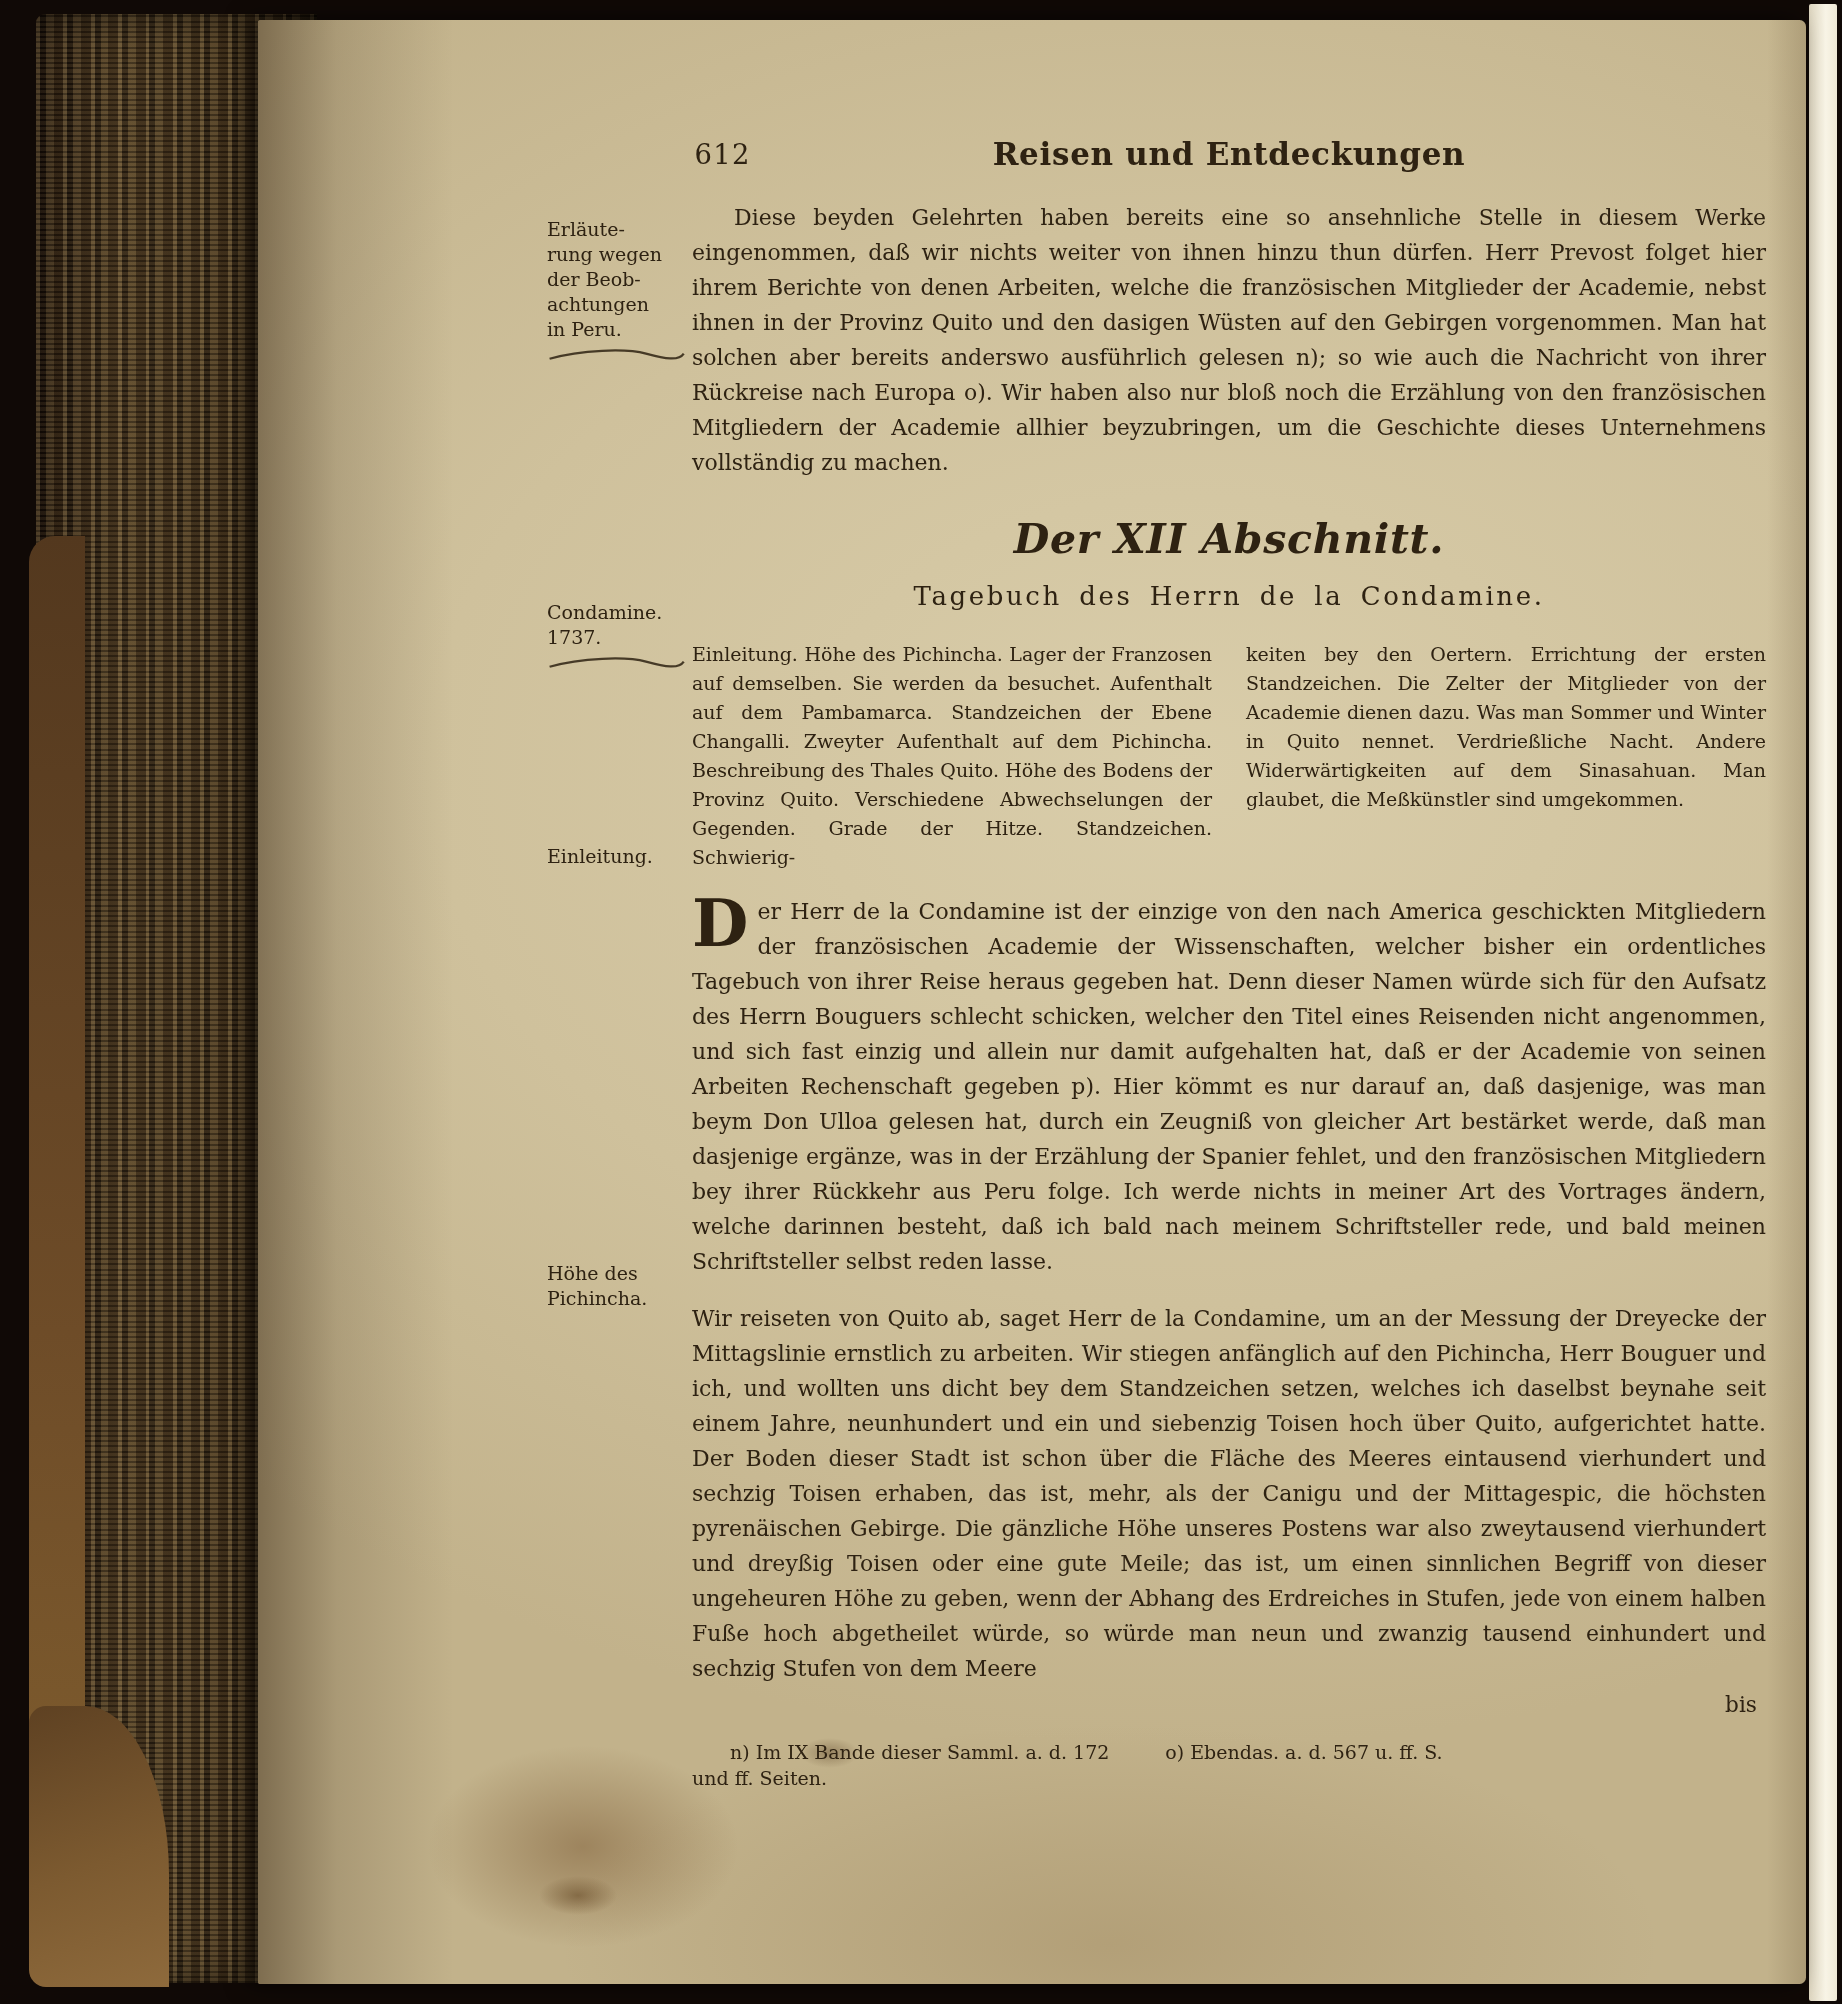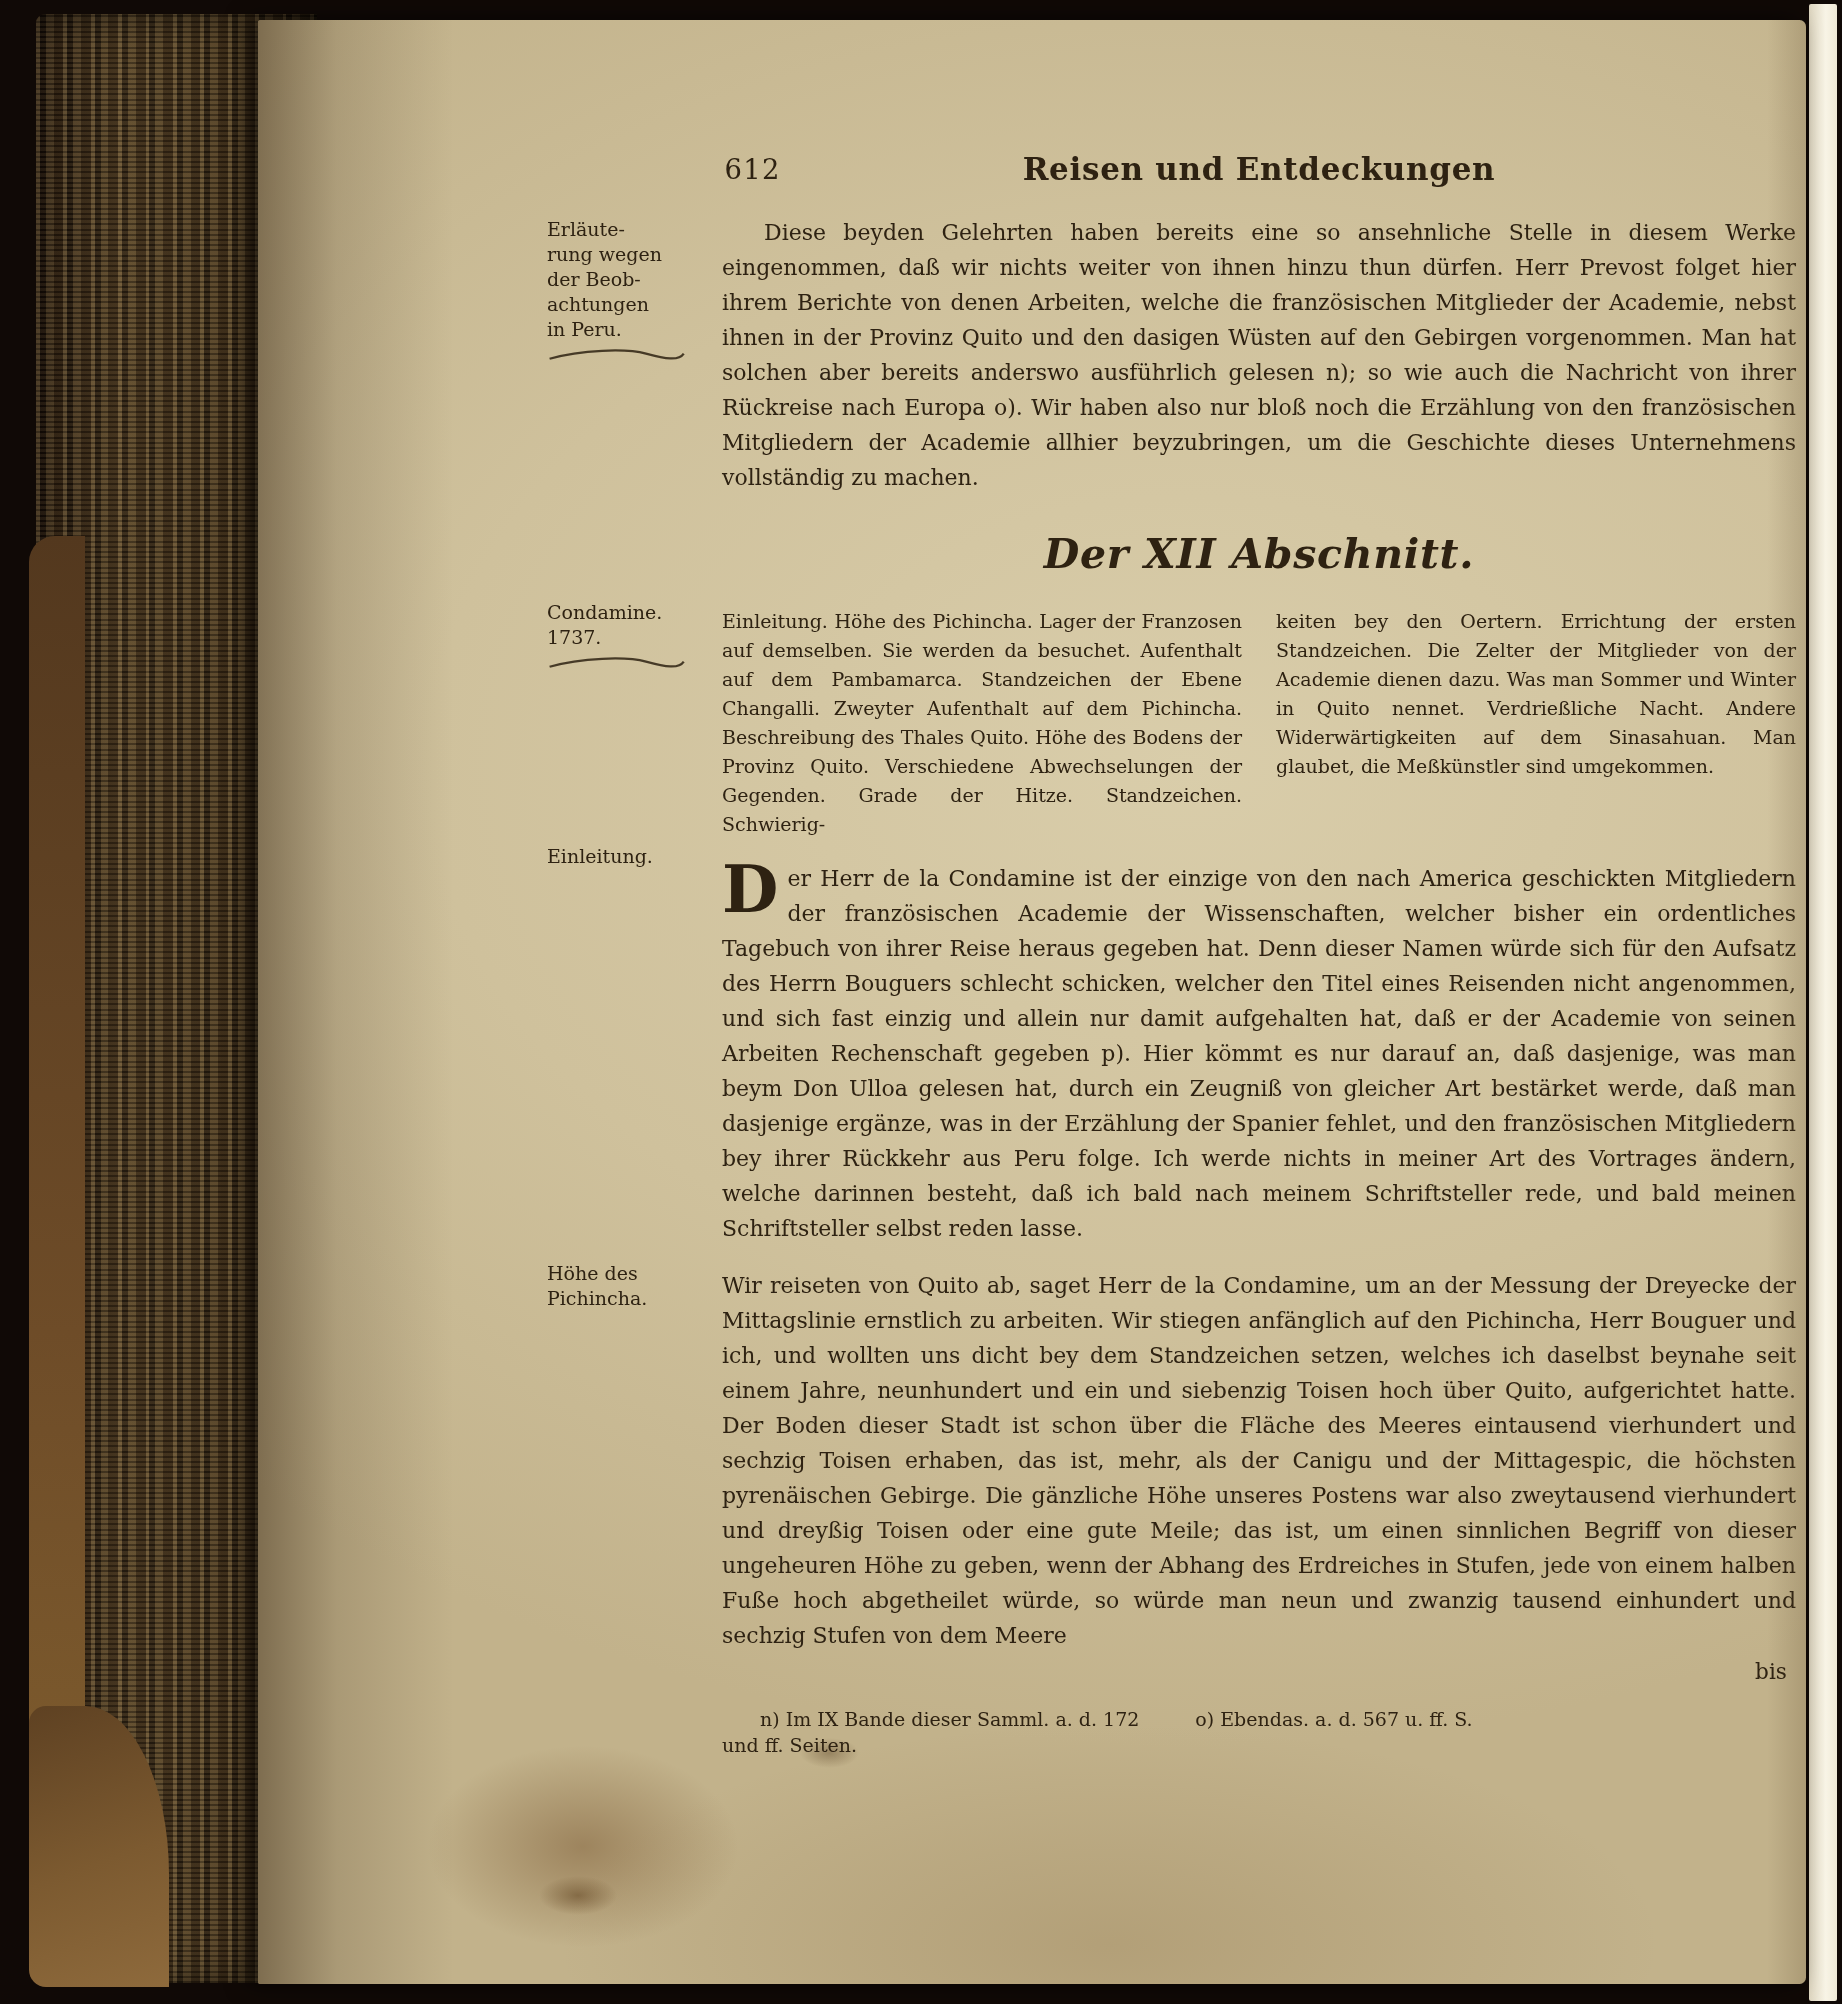--- a/index.html
+++ b/index.html
@@ -56,21 +56,21 @@
     background:linear-gradient(270deg, rgba(90,70,40,.22), transparent);
     border-radius:0 6.5px 6.5px 0;pointer-events:none;
   }
   .stain-a{position:absolute;left:281px;bottom:69px;width:78px;height:39px;
     background:radial-gradient(closest-side, rgba(90,60,25,.5), transparent);border-radius:50%;}
   .stain-b{position:absolute;left:542px;bottom:216px;width:59px;height:30px;
     background:radial-gradient(closest-side, rgba(70,45,18,.35), transparent);border-radius:50%;}
 
   
   .text-col{
-    position:absolute;left:464px;top:116px;width:1074px;margin-top:15px;
+    position:absolute;left:434px;top:116px;width:1074px;
   }
   .head-row{position:relative;height:42px;}
   .page-num{position:absolute;left:2.6px;top:3.9px;font-size:27.4px;letter-spacing:1.3px;}
   .running-head{display:block;text-align:center;font-size:31px;font-weight:bold;letter-spacing:0.7px;}
 
   .para{margin:22px 0 0;font-size:22px;line-height:35px;text-align:justify;}
   .p1{text-indent:42px;}
   .section-title{margin:35px 0 0;font-size:41px;font-weight:bold;text-align:center;letter-spacing:0.7px;font-style:italic;}
   .section-subtitle{margin:18.3px 0 0;font-size:26px;font-weight:normal;text-align:center;letter-spacing:2.6px;word-spacing:6.5px;}
   .summary{margin-top:29px;display:flex;gap:34px;justify-content:space-between;}
@@ -139,20 +139,21 @@
     <div class="text-col">
 
       <header class="head-row">
         <span class="page-num">612</span>
         <span class="running-head">Reisen und Entdeckungen</span>
       </header>
 
       <p class="para p1">Diese beyden Gelehrten haben bereits eine so ansehnliche Stelle in diesem Werke eingenommen, daß wir nichts weiter von ihnen hinzu thun dürfen. Herr Prevost folget hier ihrem Berichte von denen Arbeiten, welche die französischen Mitglieder der Academie, nebst ihnen in der Provinz Quito und den dasigen Wüsten auf den Gebirgen vorgenommen. Man hat solchen aber bereits anderswo ausführlich gelesen n); so wie auch die Nachricht von ihrer Rückreise nach Europa o). Wir haben also nur bloß noch die Erzählung von den französischen Mitgliedern der Academie allhier beyzubringen, um die Geschichte dieses Unternehmens vollständig zu machen.</p>
 
       <h2 class="section-title">Der XII Abschnitt.</h2>
+      <h3 class="section-subtitle">Tagebuch des Herrn de la Condamine.</h3>
 
       <div class="summary">
         <p class="sum-col">Einleitung. Höhe des Pichincha. Lager der Franzosen auf demselben. Sie werden da besuchet. Aufenthalt auf dem Pambamarca. Standzeichen der Ebene Changalli. Zweyter Aufenthalt auf dem Pichincha. Beschreibung des Thales Quito. Höhe des Bodens der Provinz Quito. Verschiedene Abwechselungen der Gegenden. Grade der Hitze. Standzeichen. Schwierig-</p>
         <p class="sum-col">keiten bey den Oertern. Errichtung der ersten Standzeichen. Die Zelter der Mitglieder von der Academie dienen dazu. Was man Sommer und Winter in Quito nennet. Verdrießliche Nacht. Andere Widerwärtigkeiten auf dem Sinasahuan. Man glaubet, die Meßkünstler sind umgekommen.</p>
       </div>
 
       <p class="para p2"><span class="dropcap">D</span><span>er Herr de la Condamine ist der einzige von den nach America geschickten Mitgliedern der französischen Academie der Wissenschaften, welcher bisher ein ordentliches Tagebuch von ihrer Reise heraus gegeben hat. Denn dieser Namen würde sich für den Aufsatz des Herrn Bouguers schlecht schicken, welcher den Titel eines Reisenden nicht angenommen, und sich fast einzig und allein nur damit aufgehalten hat, daß er der Academie von seinen Arbeiten Rechenschaft gegeben p). Hier kömmt es nur darauf an, daß dasjenige, was man beym Don Ulloa gelesen hat, durch ein Zeugniß von gleicher Art bestärket werde, daß man dasjenige ergänze, was in der Erzählung der Spanier fehlet, und den französischen Mitgliedern bey ihrer Rückkehr aus Peru folge. Ich werde nichts in meiner Art des Vortrages ändern, welche darinnen besteht, daß ich bald nach meinem Schriftsteller rede, und bald meinen Schriftsteller selbst reden lasse.</span></p>
 
       <p class="para p3">Wir reiseten von Quito ab, saget Herr de la Condamine, um an der Messung der Dreyecke der Mittagslinie ernstlich zu arbeiten. Wir stiegen anfänglich auf den Pichincha, Herr Bouguer und ich, und wollten uns dicht bey dem Standzeichen setzen, welches ich daselbst beynahe seit einem Jahre, neunhundert und ein und siebenzig Toisen hoch über Quito, aufgerichtet hatte. Der Boden dieser Stadt ist schon über die Fläche des Meeres eintausend vierhundert und sechzig Toisen erhaben, das ist, mehr, als der Canigu und der Mittagespic, die höchsten pyrenäischen Gebirge. Die gänzliche Höhe unseres Postens war also zweytausend vierhundert und dreyßig Toisen oder eine gute Meile; das ist, um einen sinnlichen Begriff von dieser ungeheuren Höhe zu geben, wenn der Abhang des Erdreiches in Stufen, jede von einem halben Fuße hoch abgetheilet würde, so würde man neun und zwanzig tausend einhundert und sechzig Stufen von dem Meere</p>
 

